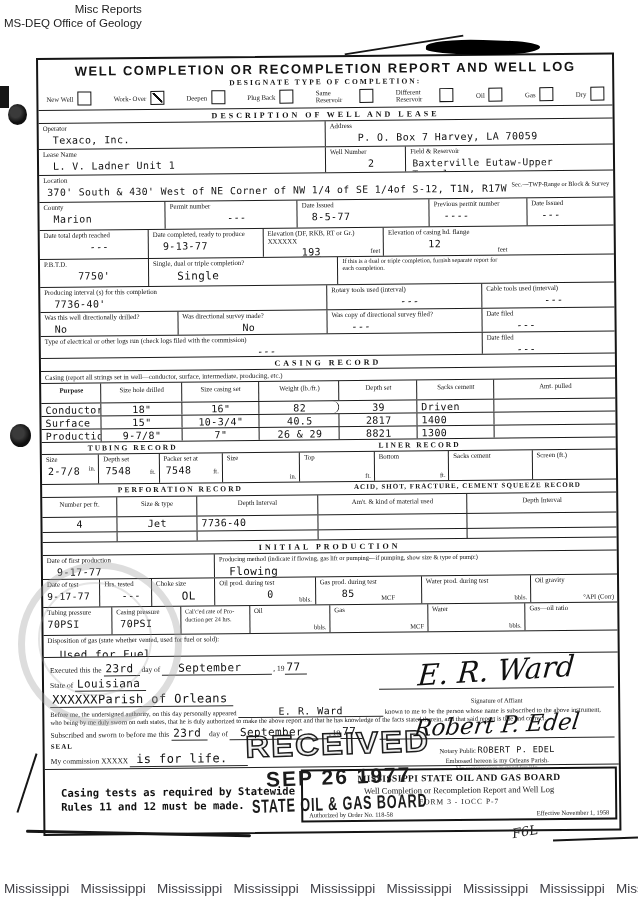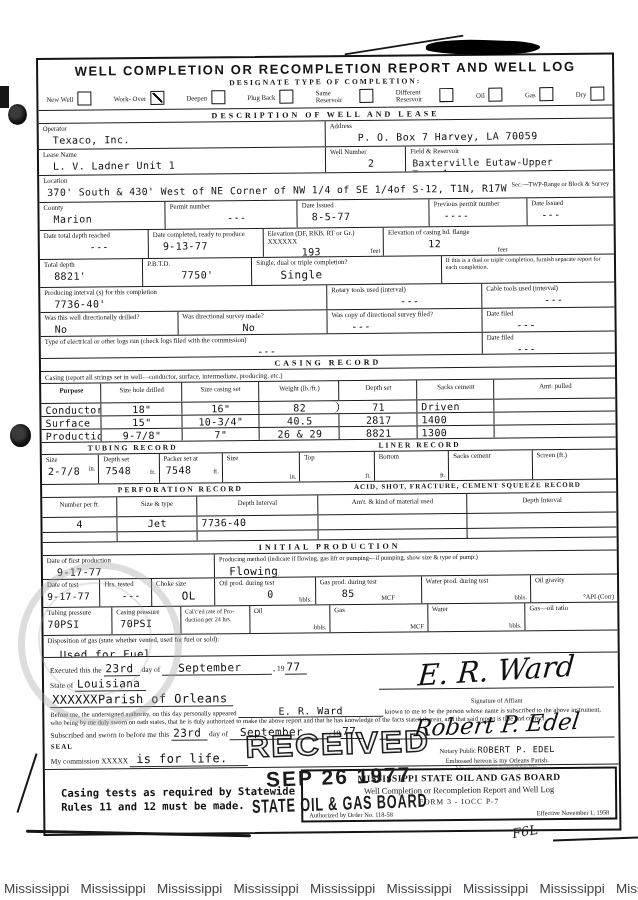--- a/index.html
+++ b/index.html
@@ -77,20 +77,24 @@
   .blob{position:absolute;left:426px;top:40px;width:114px;height:15px;background:#000;
         border-radius:60% 30% 70% 40%/70% 40% 80% 30%;transform:rotate(2deg);z-index:12;}
   .slash{position:absolute;background:#161616;z-index:12;}
   .hand{position:absolute;left:512px;top:824px;font-family:"DejaVu Serif",serif;font-style:italic;
         font-size:13px;transform:rotate(-10deg);color:#222;z-index:12;}
 </style>
 </head>
 <body>
 
 <div class="ov">
+  <div class="r">
+    <div>Misc Reports</div>
+    <div>MS-DEQ Office of Geology</div>
+  </div>
 </div>
 
 <div class="hole" style="left:8px;top:104px;width:19px;height:21px;"></div>
 <div class="hole" style="left:10px;top:424px;width:21px;height:23px;"></div>
 <div class="blob"></div>
 <div class="slash" style="left:344px;top:44px;width:120px;height:2px;transform:rotate(-9deg);"></div>
 <div class="slash" style="left:0;top:86px;width:9px;height:22px;"></div>
 <div class="slash" style="left:26px;top:752px;width:1.5px;height:62px;transform:rotate(18deg);"></div>
 <div class="slash" style="left:26px;top:832px;width:225px;height:3px;transform:rotate(1.1deg);border-radius:2px;"></div>
 <div class="slash" style="left:553px;top:838px;width:85px;height:2px;transform:rotate(-2deg);"></div>
@@ -221,24 +225,20 @@
       <span class="unit">feet</span>
     </div>
     <div class="cell" style="width:22%;">
       <span class="lbl">Elevation of casing hd. flange</span>
       <span class="val tw" style="margin-left:40px;">12</span>
       <span class="unit">feet</span>
     </div>
   </div>
 
   <div class="row" style="height:28px;">
-    <div class="cell" style="width:18%;">
-      <span class="lbl">Total depth</span>
-      <span class="val tw">8821'</span>
-    </div>
     <div class="cell" style="width:19%;">
       <span class="lbl">P.B.T.D.</span>
       <span class="val tw" style="margin-left:34px;">7750'</span>
     </div>
     <div class="cell" style="width:33%;">
       <span class="lbl">Single, dual or triple completion?</span>
       <span class="val tw" style="margin-left:24px;font-size:11px;">Single</span>
     </div>
     <div class="cell" style="width:30%;">
       <span class="lbl" style="font-size:6.2px;line-height:6.8px;">If this is a dual or triple completion, furnish separate report for each completion.</span>
@@ -299,21 +299,21 @@
     <div class="cell thc" style="width:14%;">Weight (lb./ft.)</div>
     <div class="cell thc" style="width:13.5%;">Depth set</div>
     <div class="cell thc" style="width:13.5%;">Sacks cement</div>
     <div class="cell thc" style="width:21%;">Amt. pulled</div>
   </div>
   <div class="row" style="height:13px;">
     <div class="cell tw" style="width:10.5%;">Conductor</div>
     <div class="cell tw tvc" style="width:14%;">18"</div>
     <div class="cell tw tvc" style="width:13.5%;">16"</div>
     <div class="cell tw tvc" style="width:14%;border-radius:6px;">82</div>
-    <div class="cell tw tvc" style="width:13.5%;">71</div>
+    <div class="cell tw tvc" style="width:13.5%;">39</div>
     <div class="cell tw" style="width:13.5%;">Driven</div>
     <div class="cell tw" style="width:21%;"></div>
   </div>
   <div class="row" style="height:13px;">
     <div class="cell tw" style="width:10.5%;">Surface</div>
     <div class="cell tw tvc" style="width:14%;">15"</div>
     <div class="cell tw tvc" style="width:13.5%;">10-3/4"</div>
     <div class="cell tw tvc" style="width:14%;">40.5</div>
     <div class="cell tw tvc" style="width:13.5%;">2817</div>
     <div class="cell tw" style="width:13.5%;">1400</div>

